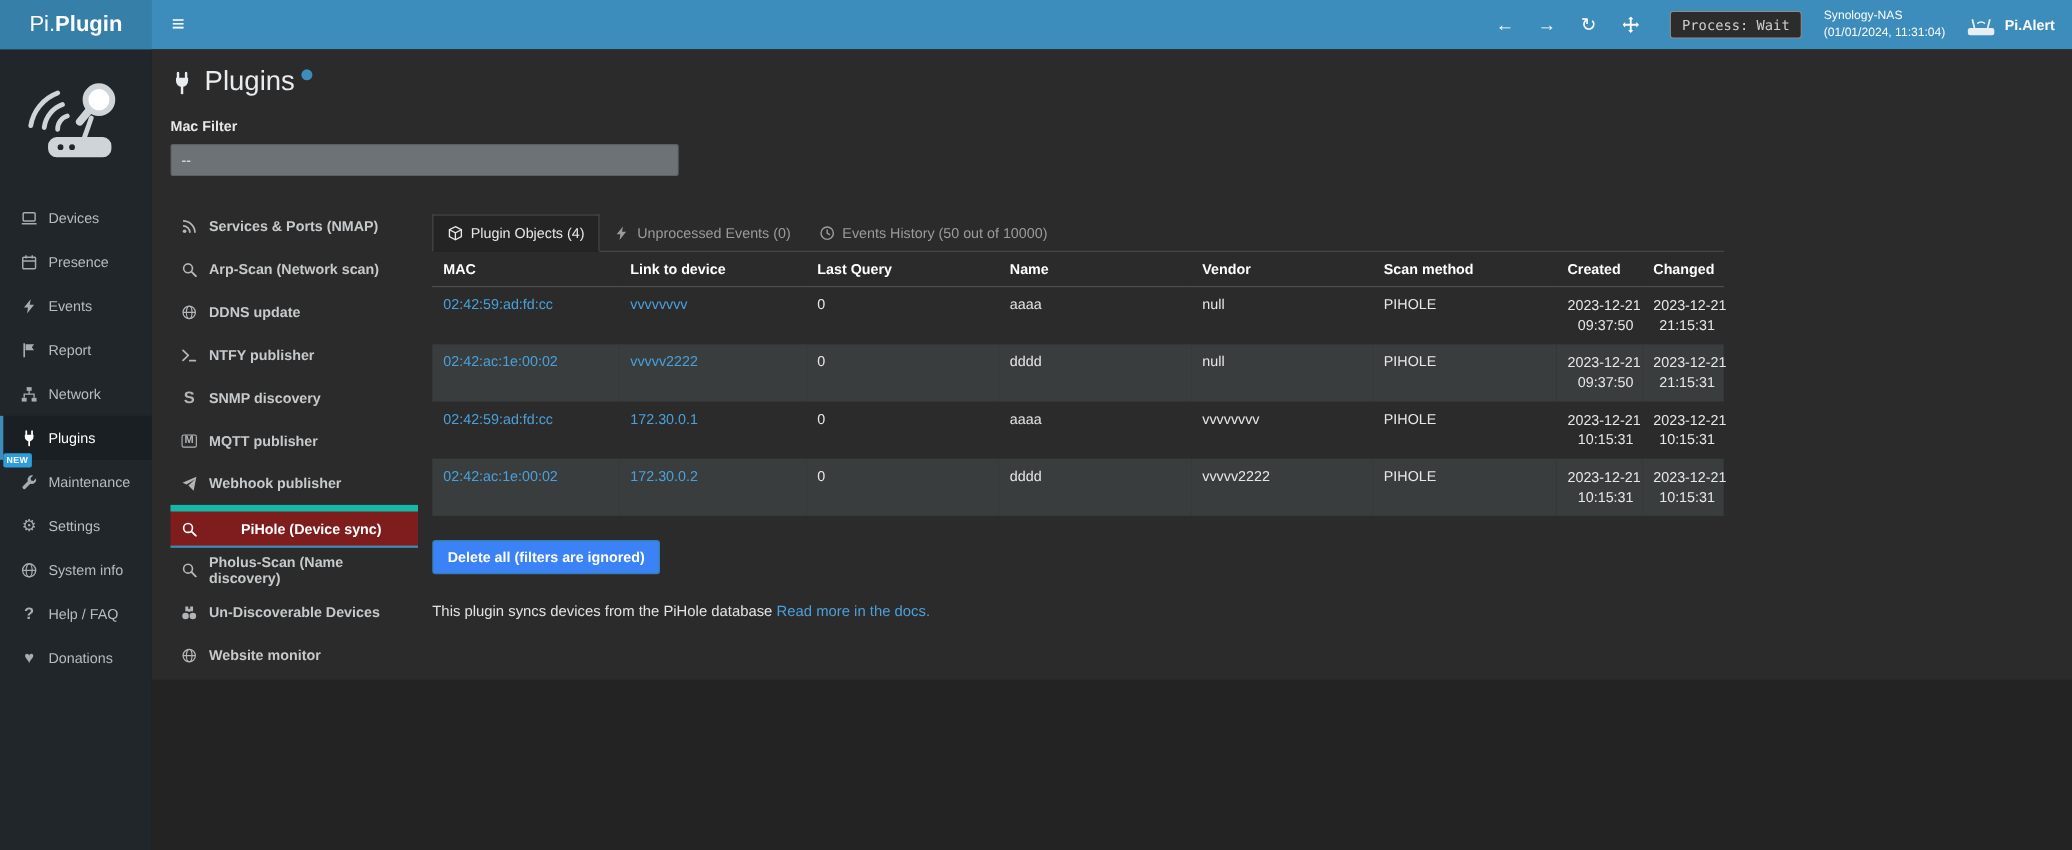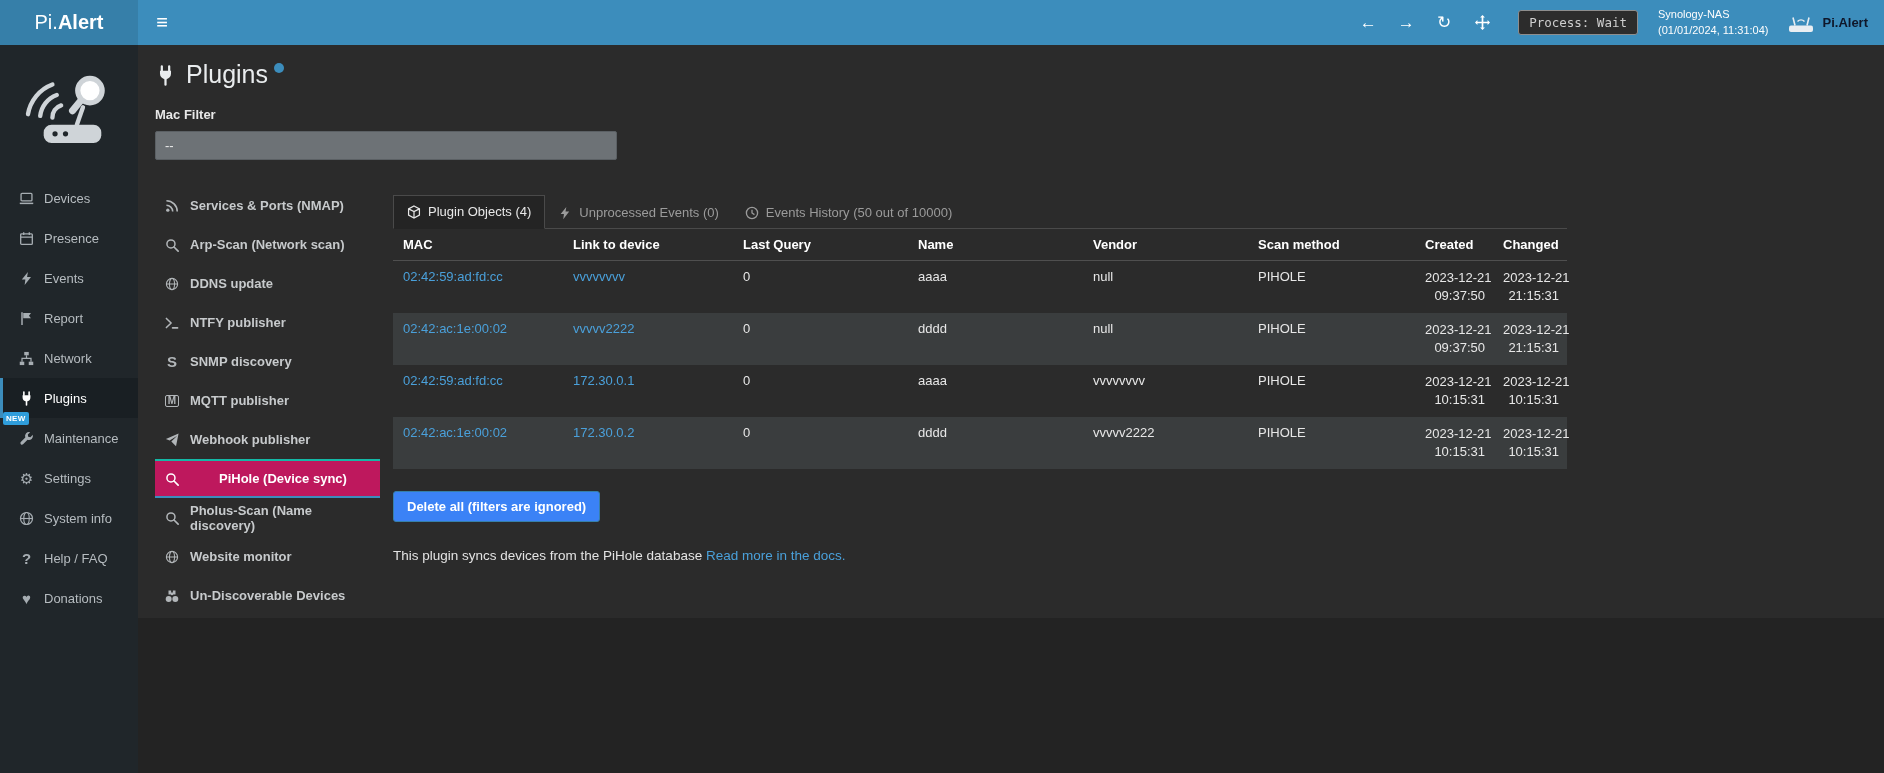--- a/index.html
+++ b/index.html
@@ -10,21 +10,21 @@
   
   .topbar { height:45px; background:#3c8dbc; display:flex; align-items:stretch; flex-shrink:0; }
   .brand { width:138px; background:#367fa9; color:#fff; display:flex; align-items:center; justify-content:center; font-size:20px; cursor:pointer; }
   .brand .bold { font-weight:bold; }
   .hamburger { width:48px; display:flex; align-items:center; justify-content:center; font-size:20px; color:#fff; cursor:pointer; }
   .top-right { margin-left:auto; display:flex; align-items:center; gap:20px; padding-right:16px; }
   .topnav { display:flex; align-items:center; gap:6px; }
   .topnav .tbtn { width:32px; height:45px; display:flex; align-items:center; justify-content:center; color:#fff; font-size:17px; cursor:pointer; }
   .process-badge { font-family:"DejaVu Sans Mono", monospace; font-size:12.5px; color:#cfcfcf; background:#2c2c2c; border:1px solid #8d8d8d; border-radius:3px; padding:4px 10px; white-space:nowrap; }
   .host-info { font-size:11px; line-height:1.45; color:#fdfdfd; }
-  .top-brand { display:flex; align-items:center; gap:8px; color:#0f172a; }
+  .top-brand { display:flex; align-items:center; gap:8px; color:#ffffff; }
   .top-brand .svgi { width:26px; height:22px; color:#e9eef2; }
   .top-brand .txt { font-weight:bold; font-size:13px; }
 
   
   .layout { flex:1; display:flex; min-height:0; }
   .sidebar { width:138px; background:#20262a; flex-shrink:0; display:flex; flex-direction:column; }
   .logo-wrap { height:133px; display:flex; align-items:center; justify-content:center; }
   .logo-wrap svg { width:96px; height:86px; }
   .side-menu { list-style:none;text-align:center; }
   .side-item { position:relative; height:40px; display:flex; align-items:center; gap:9px; padding-left:15px; color:#b6bcc0; font-size:13px; cursor:pointer; border-left:3px solid transparent; }
@@ -46,26 +46,26 @@
 
   .filter-block { margin-bottom:26px; }
   .filter-label { font-size:13px; font-weight:bold; color:#e8e8e8; display:block; margin-bottom:9px; }
   .filter-input { width:462px; height:29px; background:#6d7276; border:1px solid #5b6064; border-radius:2px; color:#ececec; font-size:13px; padding:0 9px; font-family:"Liberation Sans", sans-serif; }
 
   .plugin-layout { display:flex; align-items:flex-start; }
   .plugin-nav { width:225px; flex-shrink:0; }
   .pnav-item { height:39px; display:flex; align-items:center; gap:10px; padding:0 10px 0 9px; color:#c7cacc; font-weight:bold; font-size:13px; cursor:pointer; }
   .pnav-item .icn { width:16px; display:flex; justify-content:center; color:#b2b6b9; flex-shrink:0; }
   .pnav-item .svgi { width:14px; height:14px; }
-  .pnav-item.active { background:#be185d; border-top:2px solid #14b8a6; border-bottom:2px solid #3c8dbc; color:#fff;gap:39px; }
+  .pnav-item.active { background:#7f1d1d; border-top:6px solid #14b8a6; border-bottom:2px solid #3c8dbc; color:#fff;gap:39px; }
   .pnav-item.active .icn { color:#fff; }
 
   .plugin-panel { width:1174px; margin-left:13px; padding-top:9px; }
   .tabs { display:flex; border-bottom:1px solid #4a4a4a; }
-  .tab { display:flex; align-items:flex-end; gap:7px; padding:8px 13px 9px; font-size:13px; color:#9b9b9b; cursor:pointer; margin-bottom:-1px; }
+  .tab { display:flex; align-items:center; gap:7px; padding:8px 13px 9px; font-size:13px; color:#9b9b9b; cursor:pointer; margin-bottom:-1px; }
   .tab .svgi { width:14px; height:14px; }
   .tab.active { background:#242424; border:1px solid #4a4a4a; border-bottom-color:#242424; color:#e8e8e8; }
 
   table.data-table { width:100%; border-collapse:collapse; font-size:13px; table-layout:fixed; }
   .data-table th { text-align:left; padding:8px 8px 8px 10px; color:#fff; font-weight:bold; border-bottom:1px solid #4f4f4f; }
   .data-table td { padding:8px 8px 8px 10px; color:#e7e7e7; vertical-align:top; }
   .data-table tbody tr:nth-child(even) { background:#3a3d3e; }
   .data-table a { color:#4aa0da; text-decoration:none; cursor:pointer; }
   .col-mac { width:170px; } .col-link { width:170px; } .col-query { width:175px; }
   .col-name { width:175px; } .col-vendor { width:165px; } .col-scan { width:167px; }
@@ -77,21 +77,21 @@
   .panel-note a { color:#4aa0da; text-decoration:none; cursor:pointer; }
 </style>
 </head>
 <body>
 
 <div class="app">
 
   <header class="topbar">
     <div class="brand">
       <span>Pi.</span>
-        <span class="bold">Alert</span>
+        <span class="bold">Plugin</span>
     </div>
     <div class="hamburger">≡</div>
     <div class="top-right">
       <nav class="topnav">
         <span class="tbtn">←</span>
         <span class="tbtn">→</span>
         <span class="tbtn">↻</span>
         <span class="tbtn">
           <svg class="svgi" style="width:15px;height:15px" viewBox="0 0 16 16">
               <path fill="currentColor" d="M8 0l2.6 2.6H8.9v4.5h4.5V5.4L16 8l-2.6 2.6V8.9H8.9v4.5h1.7L8 16l-2.6-2.6h1.7V8.9H2.6v1.7L0 8l2.6-2.6v1.7h4.5V2.6H5.4z"></path>
@@ -320,37 +320,37 @@
                   <svg class="svgi" viewBox="0 0 16 16">
                     <circle cx="6.8" cy="6.8" r="4.6" fill="none" stroke="currentColor" stroke-width="1.7"></circle>
                     <path d="M10.3 10.3 15 15" stroke="currentColor" stroke-width="1.9" stroke-linecap="round"></path>
                   </svg>
                 </span>
               <span>Pholus-Scan (Name discovery)</span>
             </div>
             <div class="pnav-item">
               <span class="icn">
                   <svg class="svgi" viewBox="0 0 16 16">
-                    <circle cx="8" cy="8" r="6.4" fill="none" stroke="currentColor" stroke-width="1.3"></circle>
-                    <ellipse cx="8" cy="8" rx="2.9" ry="6.4" fill="none" stroke="currentColor" stroke-width="1.2"></ellipse>
-                    <path d="M1.6 8h12.8" stroke="currentColor" stroke-width="1.2"></path>
-                  </svg>
-                </span>
-              <span>Website monitor</span>
-            </div>
-            <div class="pnav-item">
-              <span class="icn">
-                  <svg class="svgi" viewBox="0 0 16 16">
                     <path fill="currentColor" d="M4 1.6h3v4.8H4zM9 1.6h3v4.8H9z"></path>
                     <circle cx="4.2" cy="11.4" r="3.4" fill="currentColor"></circle>
                     <circle cx="11.8" cy="11.4" r="3.4" fill="currentColor"></circle>
                     <rect x="6.8" y="4" width="2.4" height="3" fill="currentColor"></rect>
                   </svg>
                 </span>
               <span>Un-Discoverable Devices</span>
+            </div>
+            <div class="pnav-item">
+              <span class="icn">
+                  <svg class="svgi" viewBox="0 0 16 16">
+                    <circle cx="8" cy="8" r="6.4" fill="none" stroke="currentColor" stroke-width="1.3"></circle>
+                    <ellipse cx="8" cy="8" rx="2.9" ry="6.4" fill="none" stroke="currentColor" stroke-width="1.2"></ellipse>
+                    <path d="M1.6 8h12.8" stroke="currentColor" stroke-width="1.2"></path>
+                  </svg>
+                </span>
+              <span>Website monitor</span>
             </div>
           </nav>
 
           <section class="plugin-panel">
             <div class="tabs">
               <a class="tab active">
                 <svg class="svgi" viewBox="0 0 16 16">
                     <path d="M8 1.2 14.2 4.4v7.2L8 14.8 1.8 11.6V4.4z" fill="none" stroke="currentColor" stroke-width="1.4"></path>
                     <path d="M1.8 4.4 8 7.6l6.2-3.2M8 7.6v7.2" fill="none" stroke="currentColor" stroke-width="1.4"></path>
                   </svg>

